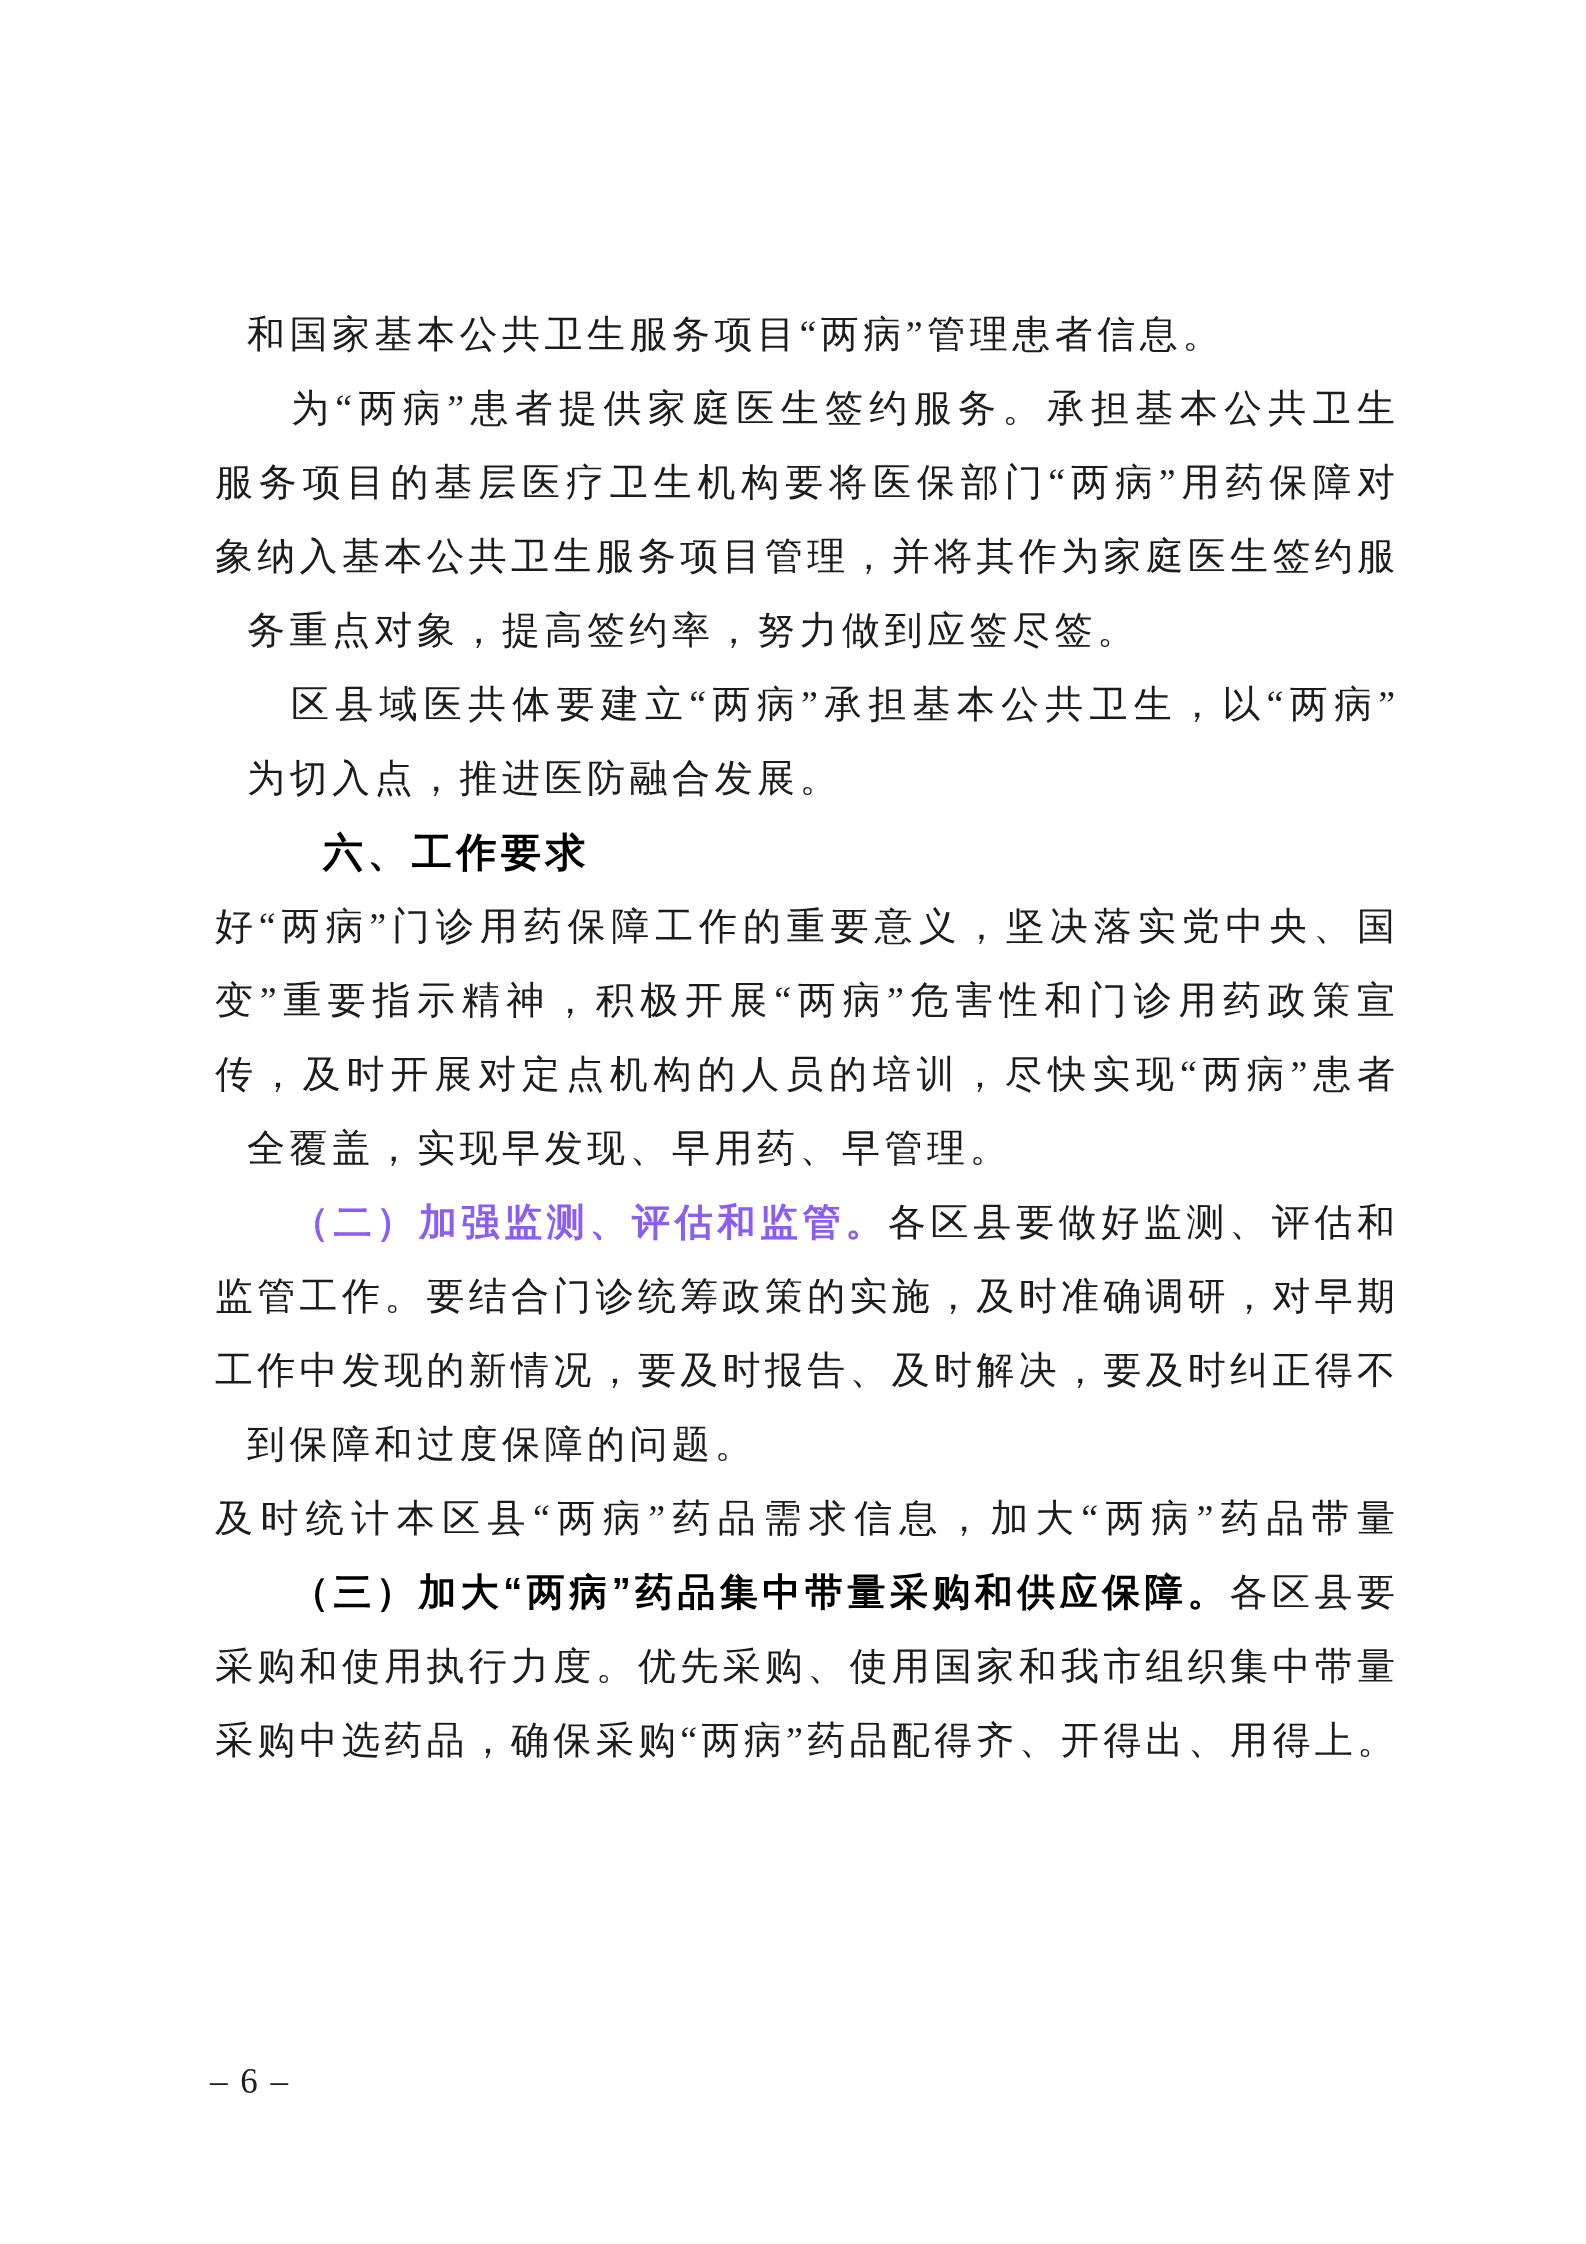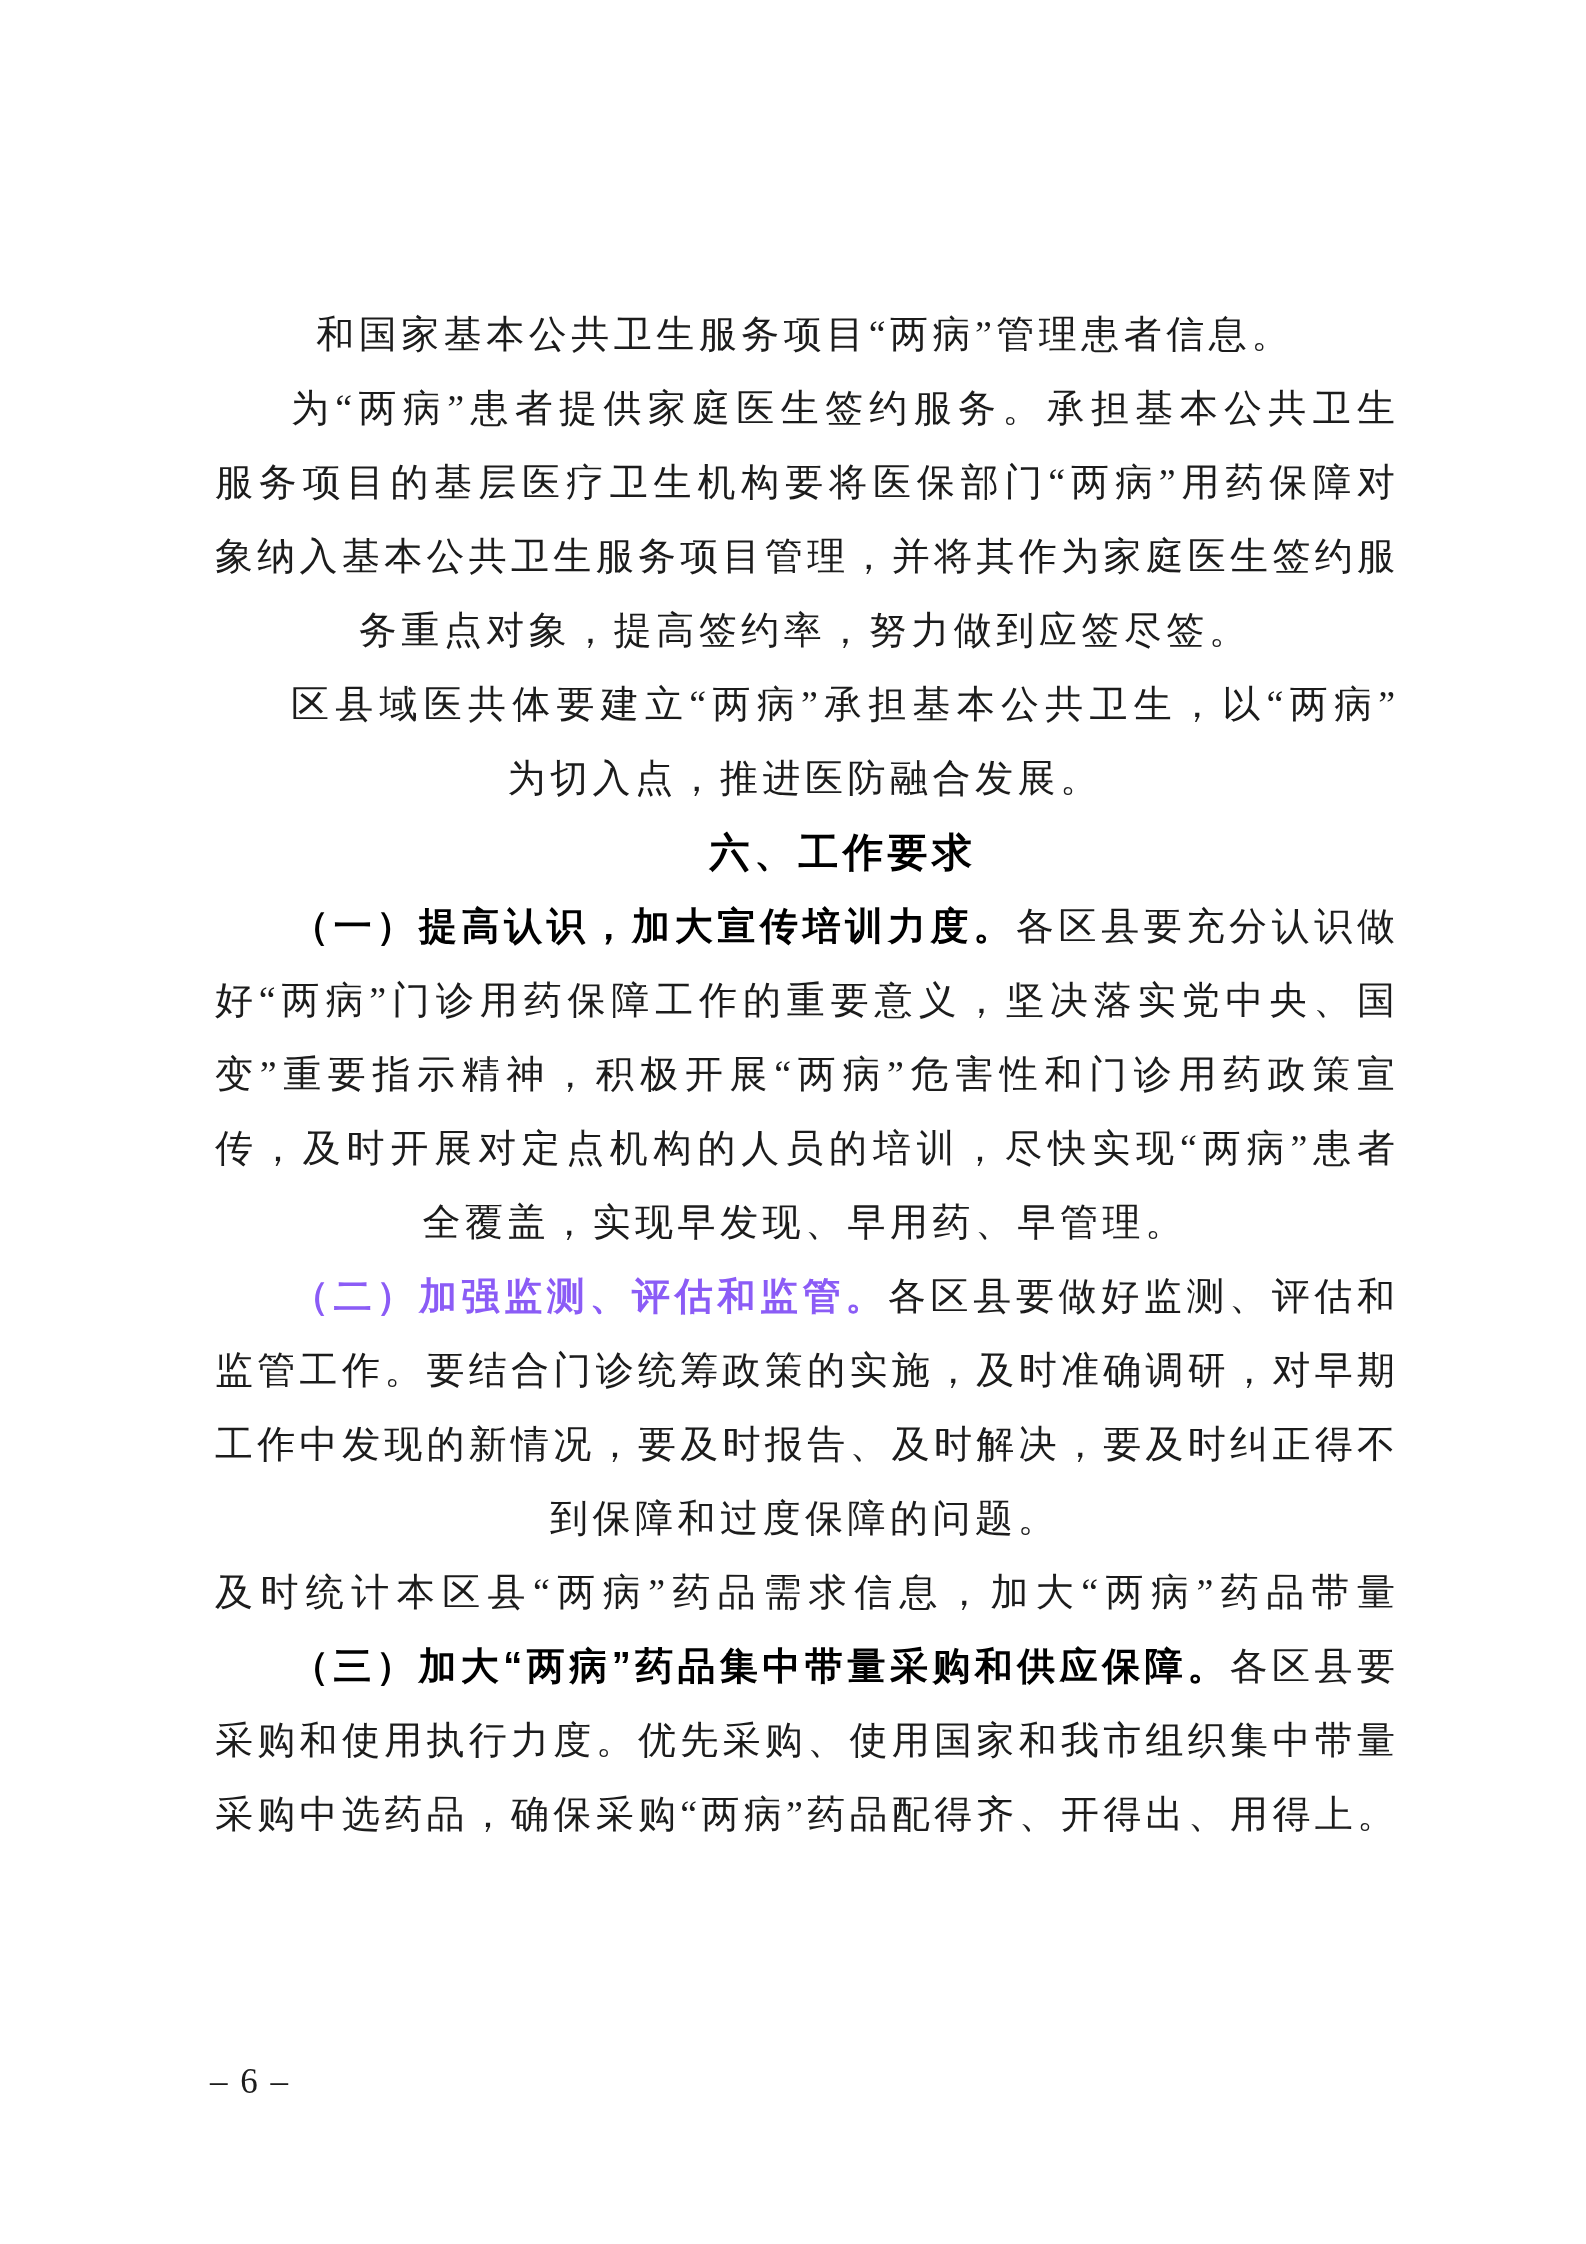--- a/index.html
+++ b/index.html
@@ -28,22 +28,23 @@
     font-size: 38px;
     white-space: normal;
     color: #1c1c1c;
   }
   .text-line.fill {
     text-align: justify;
     text-align-last: justify;
     letter-spacing: 0;
   }
   .text-line.loose {
-    text-align: center;
+    text-align: left;
     letter-spacing: 4.5px;
+    margin-left: 32px;
   }
   .text-line.indent {
     padding-left: 76px;
   }
   .text-line.heading {
     font-size: 40px;
   }
   .seg-bold {
     font-family: "Liberation Sans", "DejaVu Sans", sans-serif;
     font-weight: 700;
@@ -66,21 +67,20 @@
 <div class="page" style="background: rgb(255, 255, 255); color: rgb(28, 28, 28);">
   <div class="doc-body" id="doc-body">
       <div class="text-line loose"><span>和国家基本公共卫生服务项目“两病”管理患者信息。</span></div>
       <div class="text-line fill indent"><span>为“两病”患者提供家庭医生签约服务。承担基本公共卫生</span></div>
       <div class="text-line fill"><span>服务项目的基层医疗卫生机构要将医保部门“两病”用药保障对</span></div>
       <div class="text-line fill"><span>象纳入基本公共卫生服务项目管理，并将其作为家庭医生签约服</span></div>
       <div class="text-line loose"><span>务重点对象，提高签约率，努力做到应签尽签。</span></div>
       <div class="text-line fill indent"><span>区县域医共体要建立“两病”承担基本公共卫生，以“两病”</span></div>
       <div class="text-line loose"><span>为切入点，推进医防融合发展。</span></div>
       <div class="text-line loose indent heading"><span class="seg-bold" style="color: rgb(0, 0, 0);">六、工作要求</span></div>
-      <div class="text-line fill indent"><span class="seg-bold" style="color: rgb(0, 0, 0);">（一）提高认识，加大宣传培训力度。</span><span>各区县要充分认识做</span></div>
       <div class="text-line fill"><span>好“两病”门诊用药保障工作的重要意义，坚决落实党中央、国</span></div>
       <div class="text-line fill"><span>变”重要指示精神，积极开展“两病”危害性和门诊用药政策宣</span></div>
       <div class="text-line fill"><span>传，及时开展对定点机构的人员的培训，尽快实现“两病”患者</span></div>
       <div class="text-line loose"><span>全覆盖，实现早发现、早用药、早管理。</span></div>
       <div class="text-line fill indent"><span class="seg-bold" style="color: #8b5cf6; font-family: Liberation Mono, monospace;">（二）加强监测、评估和监管。</span><span>各区县要做好监测、评估和</span></div>
       <div class="text-line fill"><span>监管工作。要结合门诊统筹政策的实施，及时准确调研，对早期</span></div>
       <div class="text-line fill"><span>工作中发现的新情况，要及时报告、及时解决，要及时纠正得不</span></div>
       <div class="text-line loose"><span>到保障和过度保障的问题。</span></div>
       <div class="text-line fill"><span>及时统计本区县“两病”药品需求信息，加大“两病”药品带量</span></div>
       <div class="text-line fill indent"><span class="seg-bold" style="color: rgb(0, 0, 0);">（三）加大“两病”药品集中带量采购和供应保障。</span><span>各区县要</span></div>

